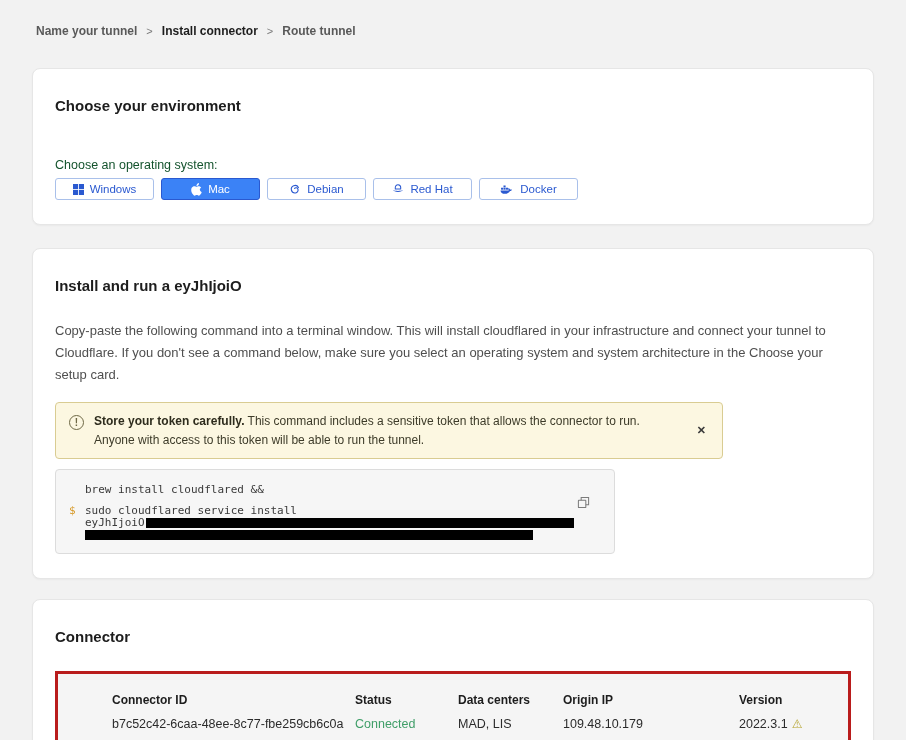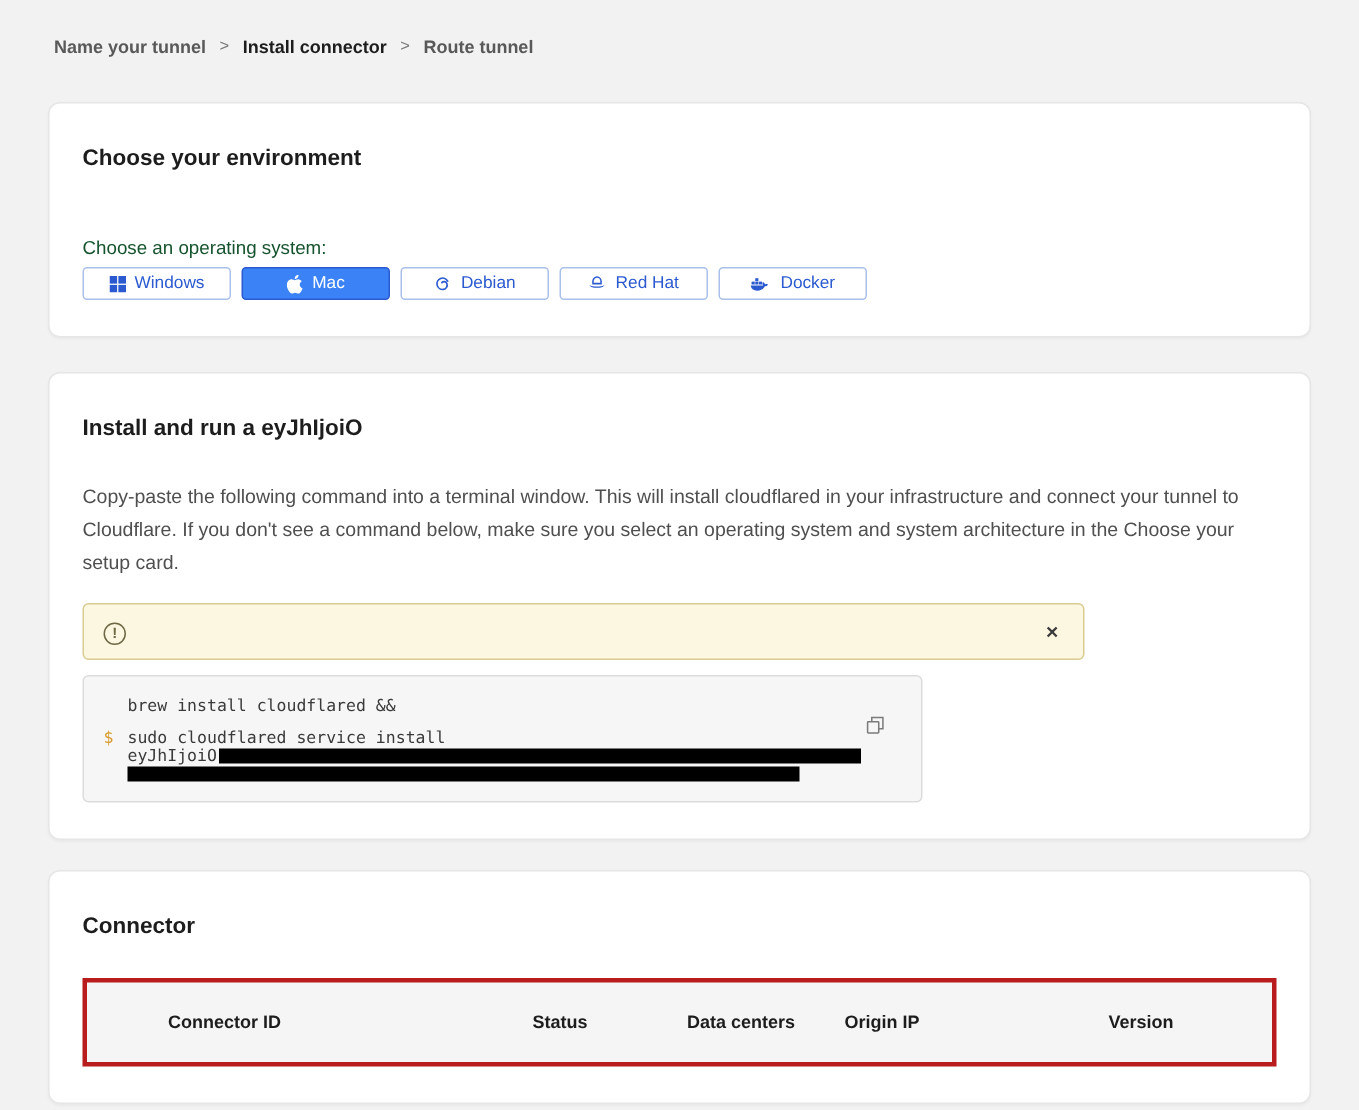--- a/index.html
+++ b/index.html
@@ -216,20 +216,21 @@
 
     </div>
   </section>
 
   <section class="card card-2">
     <h2 class="card-title">Install and run a eyJhIjoiO</h2>
     <p class="description">Copy-paste the following command into a terminal window. This will install cloudflared in your infrastructure and connect your tunnel to Cloudflare. If you don't see a command below, make sure you select an operating system and system architecture in the Choose your setup card.</p>
 
     <div class="alert">
       <span class="alert-icon">!</span>
+      <span class="alert-text"><b>Store your token carefully.</b><span> This command includes a sensitive token that allows the connector to run. Anyone with access to this token will be able to run the tunnel.</span></span>
       <button class="alert-close">✕</button>
     </div>
 
     <div class="code-block">
       <div class="code-line1">brew install cloudflared &amp;&amp;</div>
       <div class="code-line2">
         <span class="code-prompt">$</span><span>sudo cloudflared service install</span>
       </div>
       <div class="code-token-line">
         <span>eyJhIjoiO</span>
@@ -251,16 +252,23 @@
     <h2 class="card-title">Connector</h2>
 
     <div class="connectors-table">
       <div class="t-row t-head">
         <span>Connector ID</span>
         <span>Status</span>
         <span>Data centers</span>
         <span>Origin IP</span>
         <span>Version</span>
       </div>
+      <div class="t-row t-vals">
+        <span>b7c52c42-6caa-48ee-8c77-fbe259cb6c0a</span>
+        <span class="status-connected">Connected</span>
+        <span>MAD, LIS</span>
+        <span>109.48.10.179</span>
+        <span><span>2022.3.1</span><span class="version-warning">⚠</span></span>
+      </div>
     </div>
   </section>
 
 </div>
 
 </body></html>

